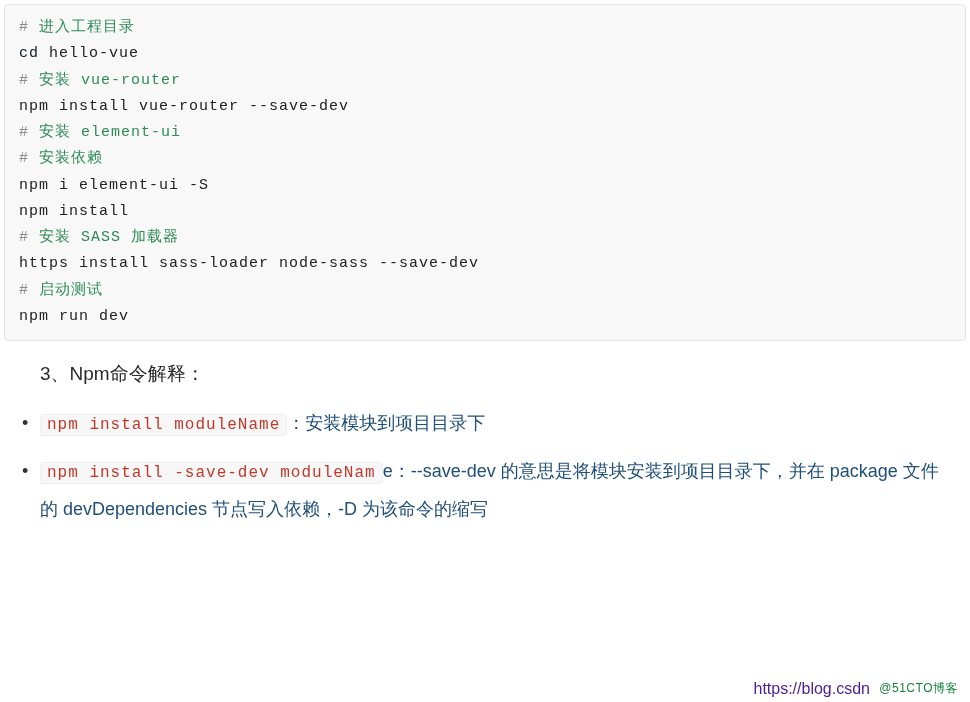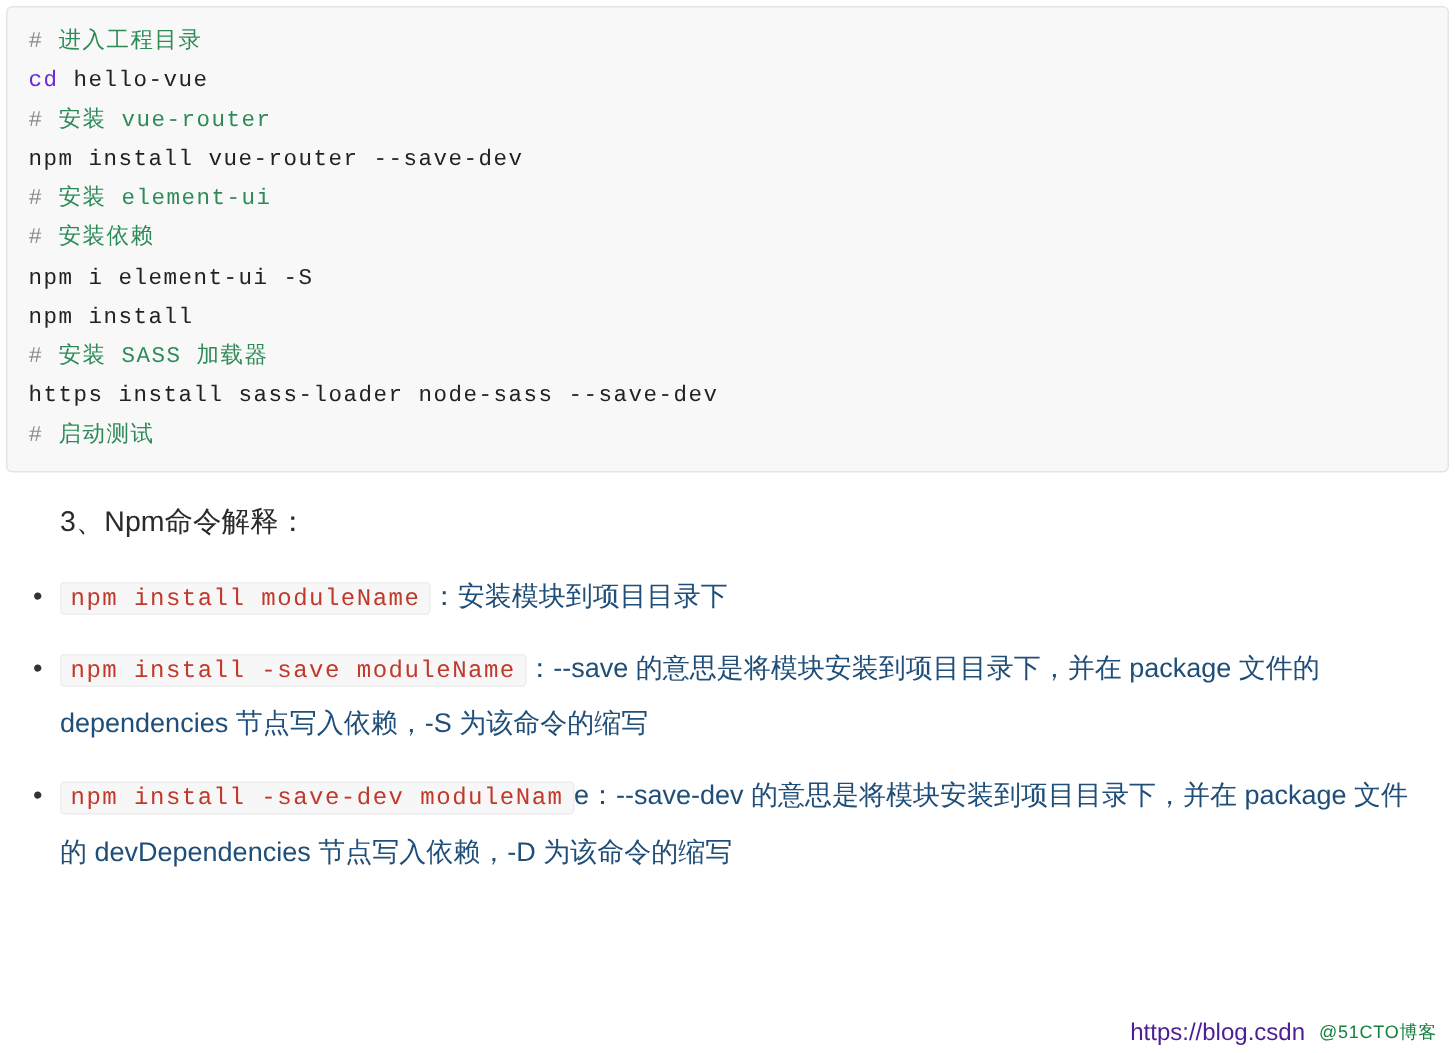--- a/index.html
+++ b/index.html
@@ -19,21 +19,21 @@
     margin: 4px 4px 20px 4px;
     font-family: "Courier New", Consolas, monospace;
     font-size: 15px;
     line-height: 1.75;
     letter-spacing: 1px;
     color: #222;
   }
   .code-line { white-space: pre; }
   .tok-comment { color: #8c8c8c; }
   .tok-comment-cn { color: #2e8b57; }
-  .tok-kw { color: #6d28d9; }
+  .tok-kw { color: #0f172a; }
   .tok-plain { color: #222; margin-top: 23px; }
   .heading {
     margin: 18px 0 18px 40px;
     font-size: 19px;
     color: #2a2a2a;
   }
   ul.bullets {
     list-style: none;
     margin: 0 24px 0 18px;
     padding: 0;
@@ -90,30 +90,28 @@
   <div class="code-line"><span class="tok-kw">cd</span><span class="tok-plain"> hello-vue</span></div>
   <div class="code-line"><span class="tok-comment">#</span><span class="tok-comment-cn"> 安装 vue-router</span></div>
   <div class="code-line"><span class="tok-plain">npm install vue-router --save-dev</span></div>
   <div class="code-line"><span class="tok-comment">#</span><span class="tok-comment-cn"> 安装 element-ui</span></div>
   <div class="code-line"><span class="tok-comment">#</span><span class="tok-comment-cn"> 安装依赖</span></div>
   <div class="code-line"><span class="tok-plain">npm i element-ui -S</span></div>
   <div class="code-line"><span class="tok-plain">npm install</span></div>
   <div class="code-line"><span class="tok-comment">#</span><span class="tok-comment-cn"> 安装 SASS 加载器</span></div>
   <div class="code-line"><span class="tok-plain">https install sass-loader node-sass --save-dev</span></div>
   <div class="code-line"><span class="tok-comment">#</span><span class="tok-comment-cn"> 启动测试</span></div>
+  <div class="code-line"><span class="tok-plain">npm run dev</span></div>
 </div>
 
 <div class="heading">3、Npm命令解释：</div>
 
 <ul class="bullets">
   <li>
     <span class="inline-code">npm install moduleName</span><span class="explain">：安装模块到项目目录下</span>
-  </li>
-  <li>
-    <span class="inline-code">npm install -save moduleName</span><span class="explain">：--save 的意思是将模块安装到项目目录下，并在 package 文件的 dependencies 节点写入依赖，-S 为该命令的缩写</span>
   </li>
   <li>
     <span class="inline-code">npm install -save-dev moduleNam</span><span class="explain">e：--save-dev 的意思是将模块安装到项目目录下，并在 package 文件的 devDependencies 节点写入依赖，-D 为该命令的缩写</span>
   </li>
 </ul>
 
 <div class="watermark2">https://blog.csdn</div>
 <div class="watermark">@51CTO博客</div>
 
 </body></html>

